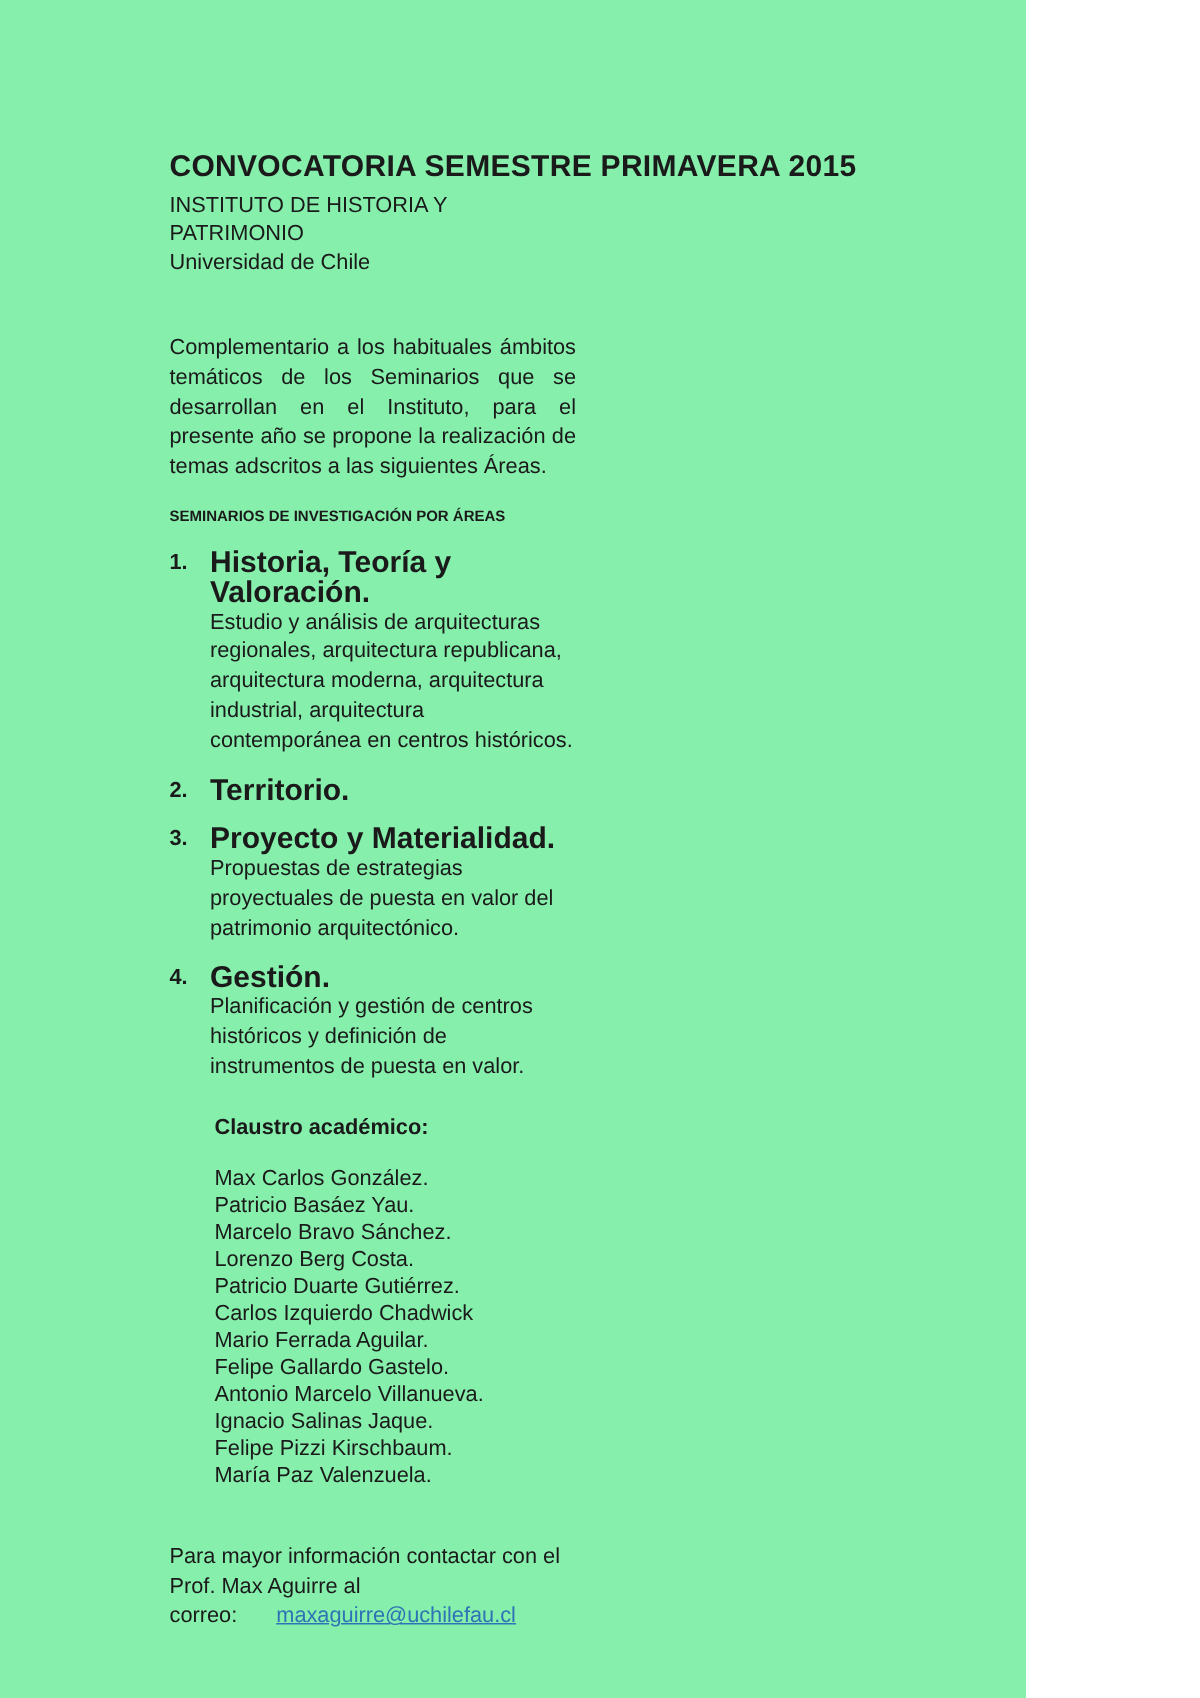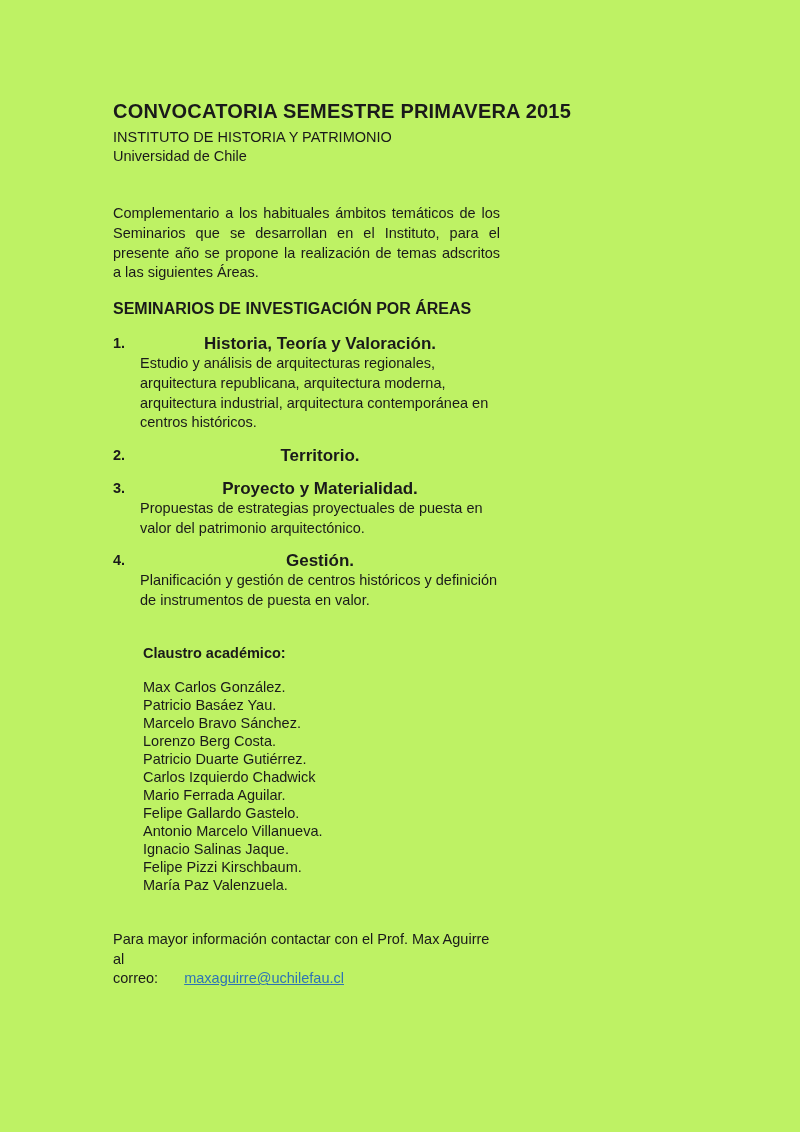--- a/index.html
+++ b/index.html
@@ -5,73 +5,72 @@
   * { box-sizing: border-box; margin: 0; padding: 0; }
   html, body { background: #ffffff; }
   body {
     width: 800px;
     height: 1132px;
     font-family: "Liberation Sans", sans-serif;
     color: #1a1a1a;
     overflow: hidden;
   }
   .page {
-    width: 800px;
+    width: 684px;
     height: 1132px;
     padding: 100px 300px 0 113px;
-    background: #bef264;
+    background: #86efac;
   }
   .doc-title {
     font-size: 20px;
     font-weight: bold;
     letter-spacing: 0.2px;
     margin-bottom: 5px;
     white-space: nowrap;
   }
   .subtitle-line {
     font-size: 14.5px;
     line-height: 19px;
   }
   .intro {
     margin-top: 38px;
     font-size: 14.5px;
     line-height: 19.8px;
     text-align: justify;
   }
   .section-heading {
     margin-top: 17px;
-    font-size: 16px;
+    font-size: 10px;
     font-weight: bold;
     white-space: nowrap;
   }
   .areas { margin-top: 16px; }
   .area {
     display: flex;
     margin-bottom: 13px;
   }
   .area-num {
     width: 27px;
     flex: 0 0 27px;
     font-size: 14.5px;
     font-weight: bold;
     line-height: 19.8px;
   }
   .area-body { flex: 1; }
   .area-title {
-    font-size: 17px;
+    font-size: 20px;
     font-weight: bold;
     line-height: 19.8px;
-    text-align: center;
   }
   .area-desc {
     font-size: 14.5px;
     line-height: 19.8px;
   }
   .claustro {
-    margin-top: 34px;
+    margin-top: 22px;
     margin-left: 30px;
   }
   .claustro-heading {
     font-size: 14.5px;
     font-weight: bold;
   }
   .members {
     margin-top: 17px;
     list-style: none;
   }

